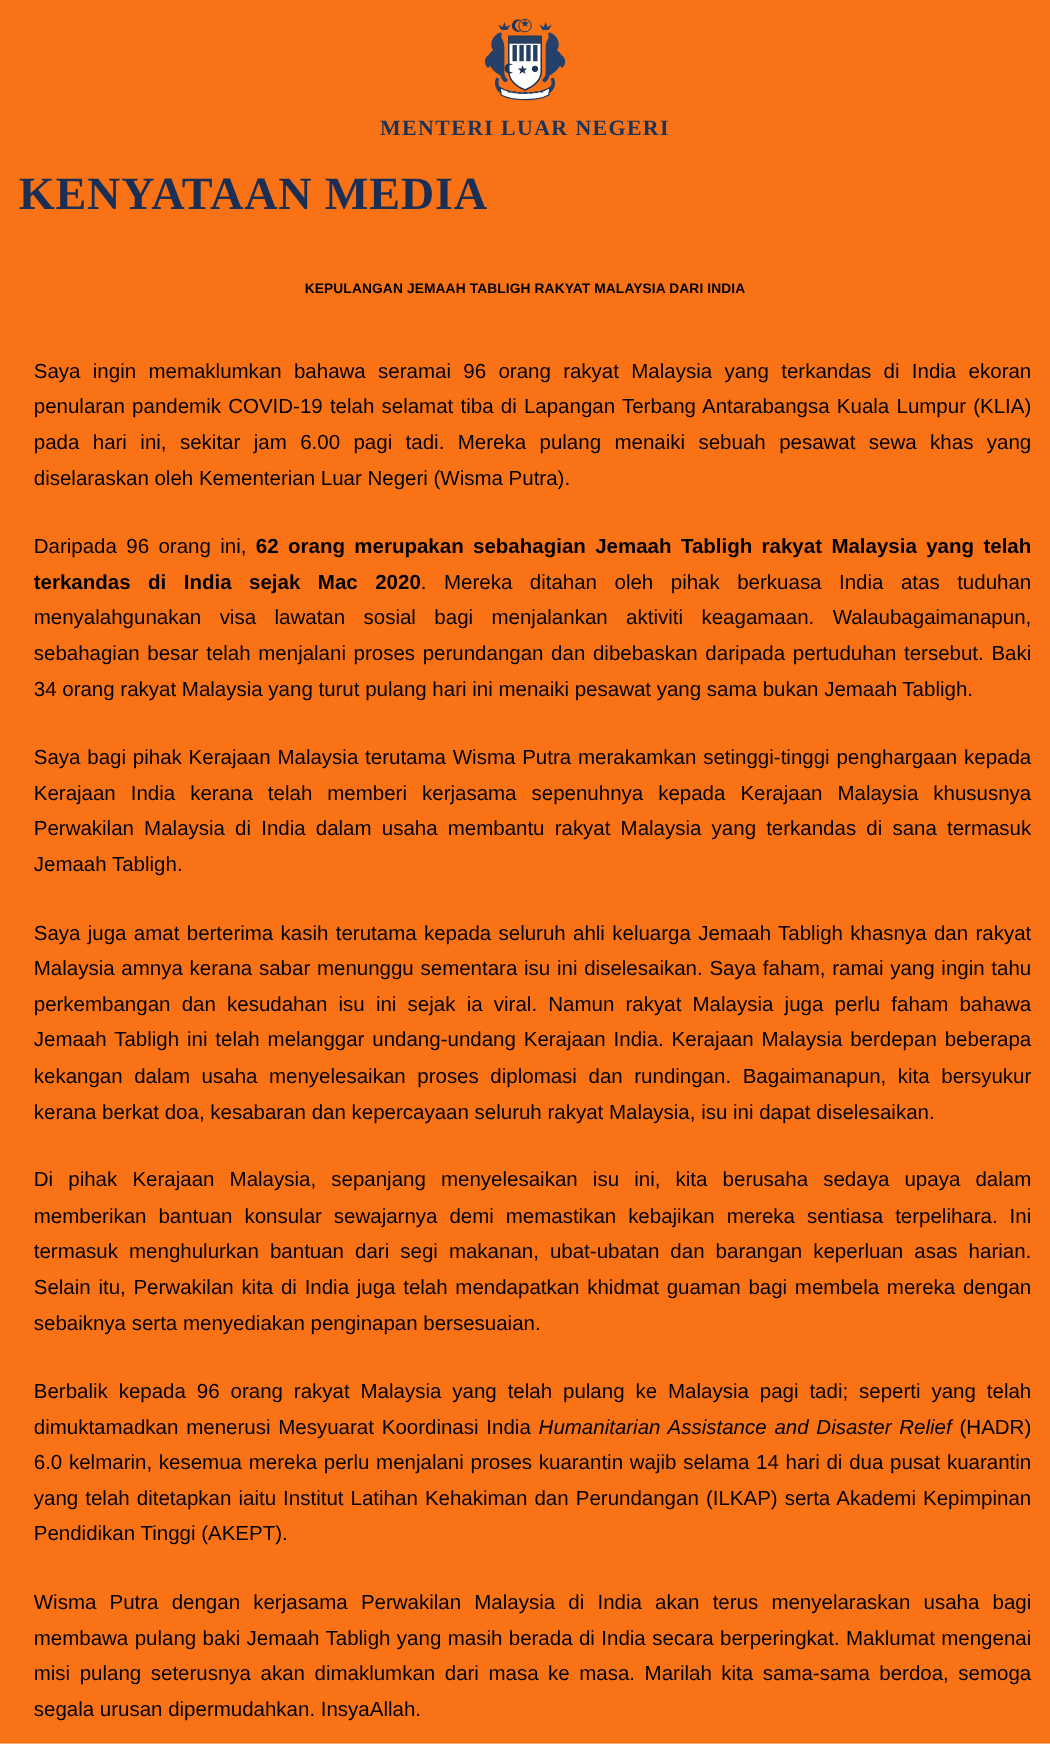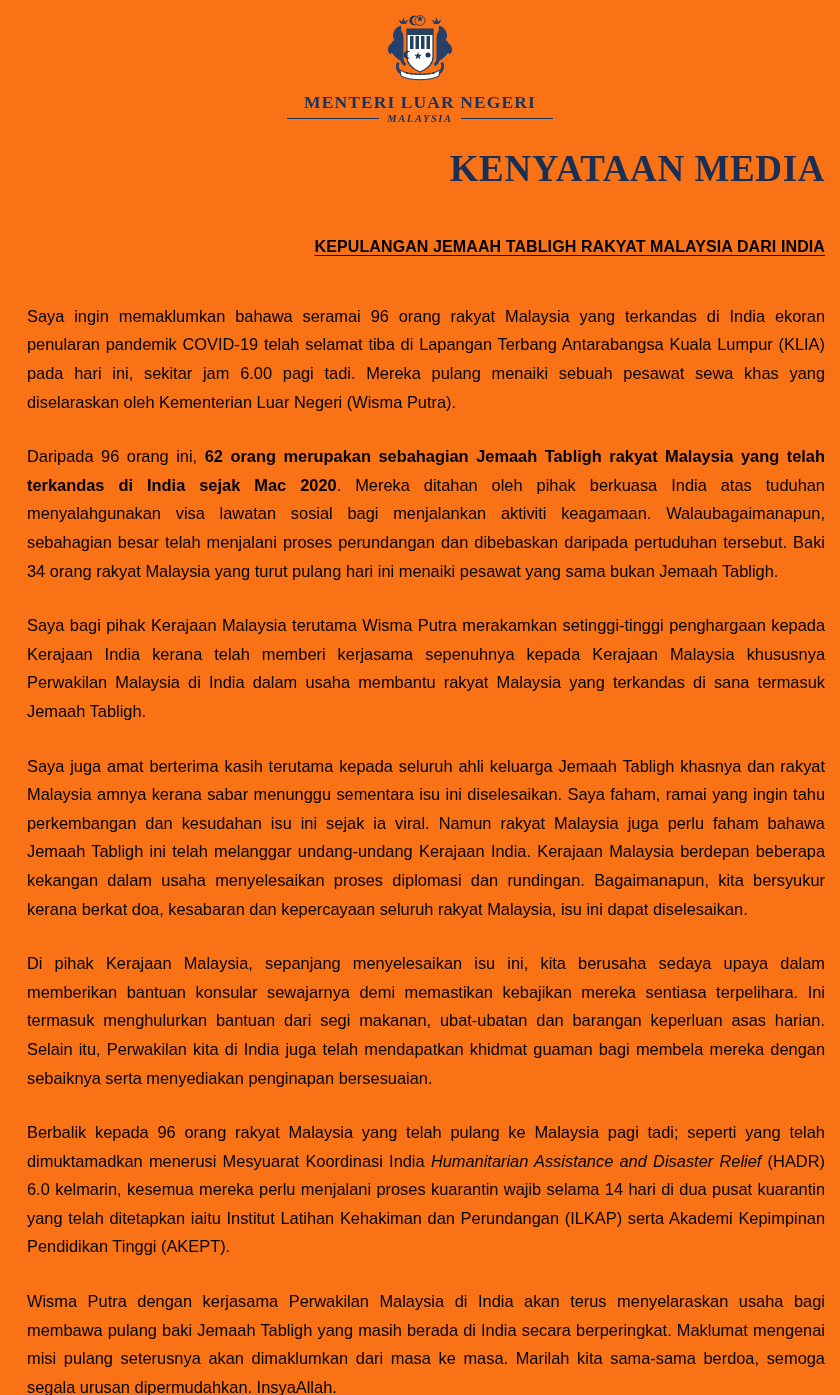--- a/index.html
+++ b/index.html
@@ -61,36 +61,35 @@
     font-style: italic;
     font-size: 10.5px;
     letter-spacing: 1.6px;
     color: #1c3257;
     font-weight: 700;
     white-space: nowrap;
   }
 
   
   .doc-title {
-    text-align: right;
+    text-align: left;
     font-family: "Liberation Serif", serif;
     font-weight: 700;
     font-size: 37px;
     letter-spacing: 0.6px;
     color: #1b2f55;
     line-height: 1.1;
   }
 
   .doc-subtitle {
-    text-align: right;
+    text-align: center;
     font-family: "Liberation Sans", sans-serif;
     font-weight: 700;
-    font-size: 16px;
+    font-size: 11px;
     color: #000000;
-    text-decoration: underline;
     text-underline-offset: 3px;
     margin-top: 48px;
     letter-spacing: 0.1px;
   }
 
   
   .body-copy {
     margin-top: 46px;
   }
   .para {
@@ -162,25 +161,20 @@
             <rect x="109" y="119" width="7" height="3"></rect>
           <rect x="119" y="119" width="5" height="3"></rect>
             <rect x="127" y="118" width="6" height="3"></rect>
           <rect x="136" y="117" width="5" height="3"></rect>
         </g>
       </g>
     </svg>
 
     <div class="ministry-name">MENTERI LUAR NEGERI</div>
 
-    <div class="ministry-sub-row">
-      <span class="rule"></span>
-      <span class="ministry-country">MALAYSIA</span>
-      <span class="rule"></span>
-    </div>
   </div>
 
   <h1 class="doc-title">KENYATAAN MEDIA</h1>
 
   <h2 class="doc-subtitle">KEPULANGAN JEMAAH TABLIGH RAKYAT MALAYSIA DARI INDIA</h2>
 
   <div class="body-copy">
 
     <p class="para">Saya ingin memaklumkan bahawa seramai 96 orang rakyat Malaysia yang terkandas di India ekoran penularan pandemik COVID-19 telah selamat tiba di Lapangan Terbang Antarabangsa Kuala Lumpur (KLIA) pada hari ini, sekitar jam 6.00 pagi tadi. Mereka pulang menaiki sebuah pesawat sewa khas yang diselaraskan oleh Kementerian Luar Negeri (Wisma Putra).</p>
 

